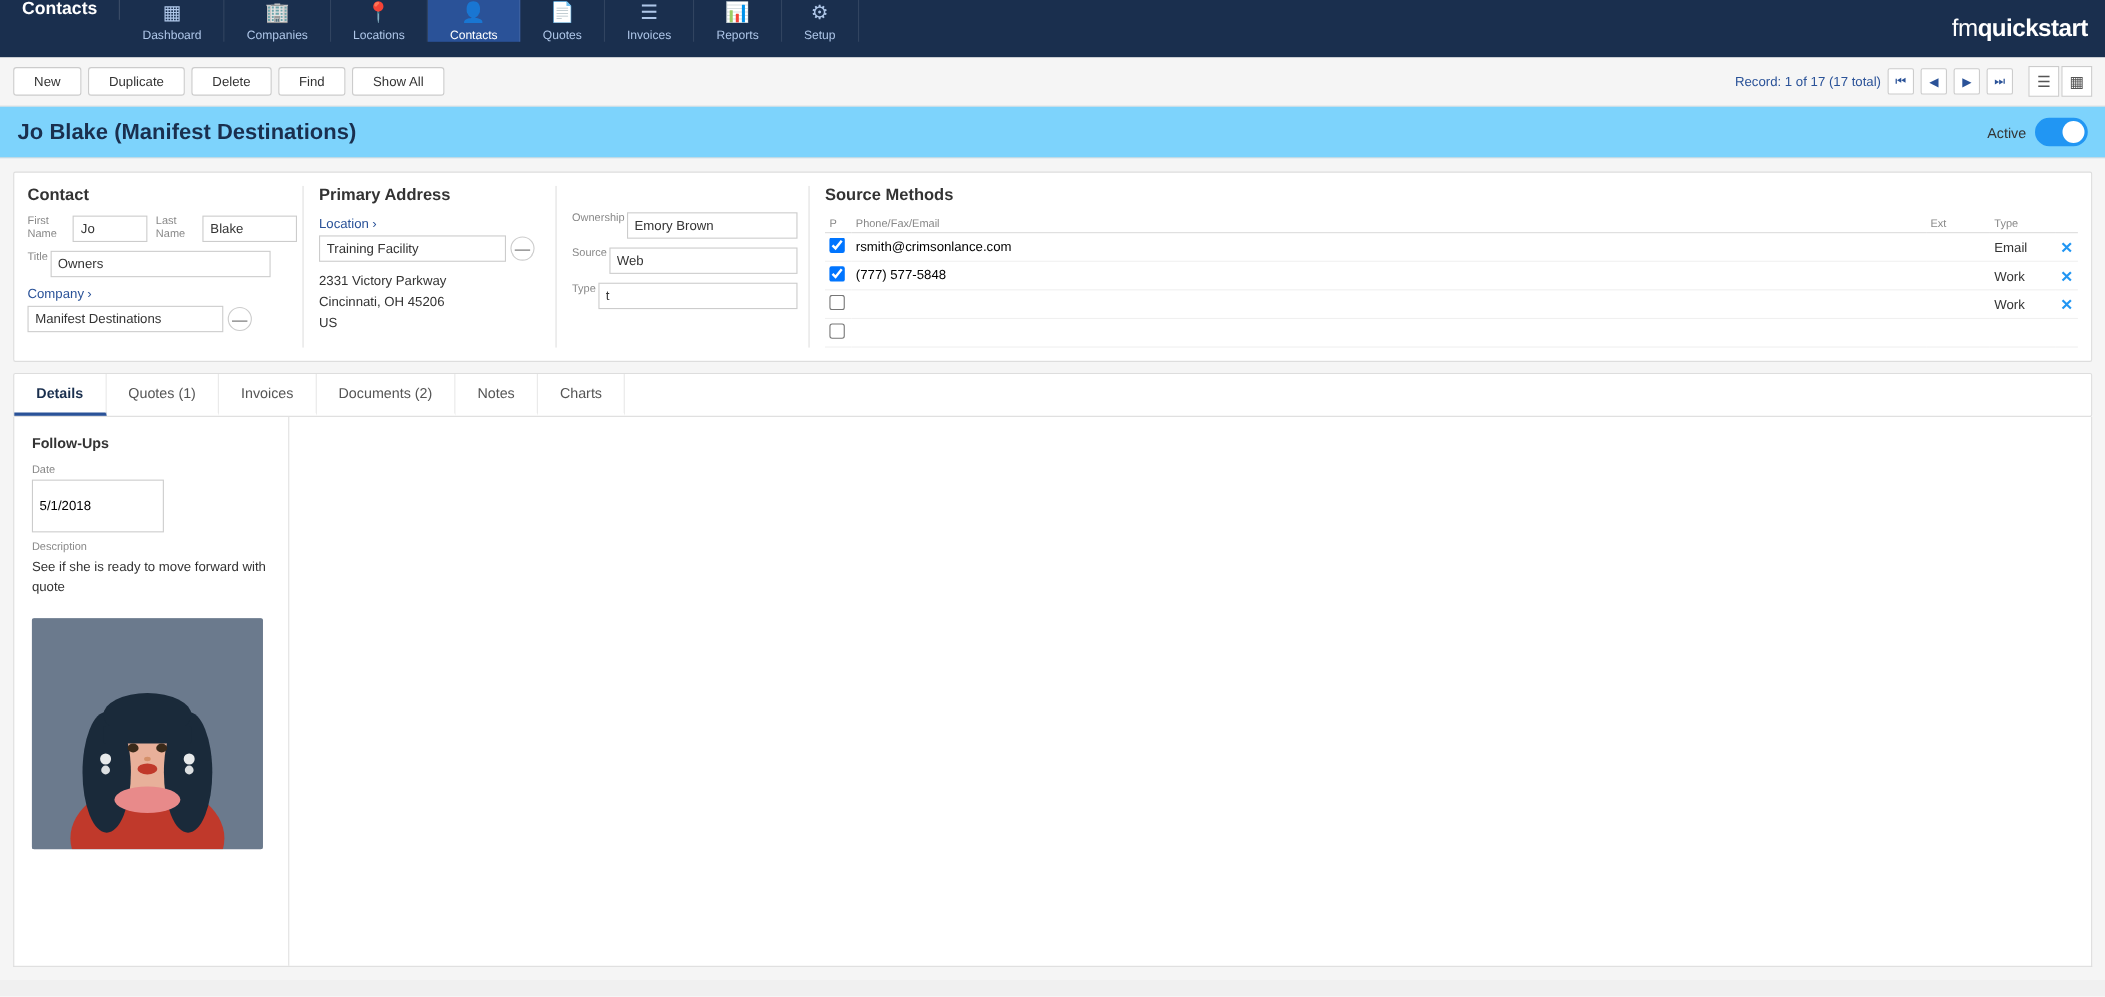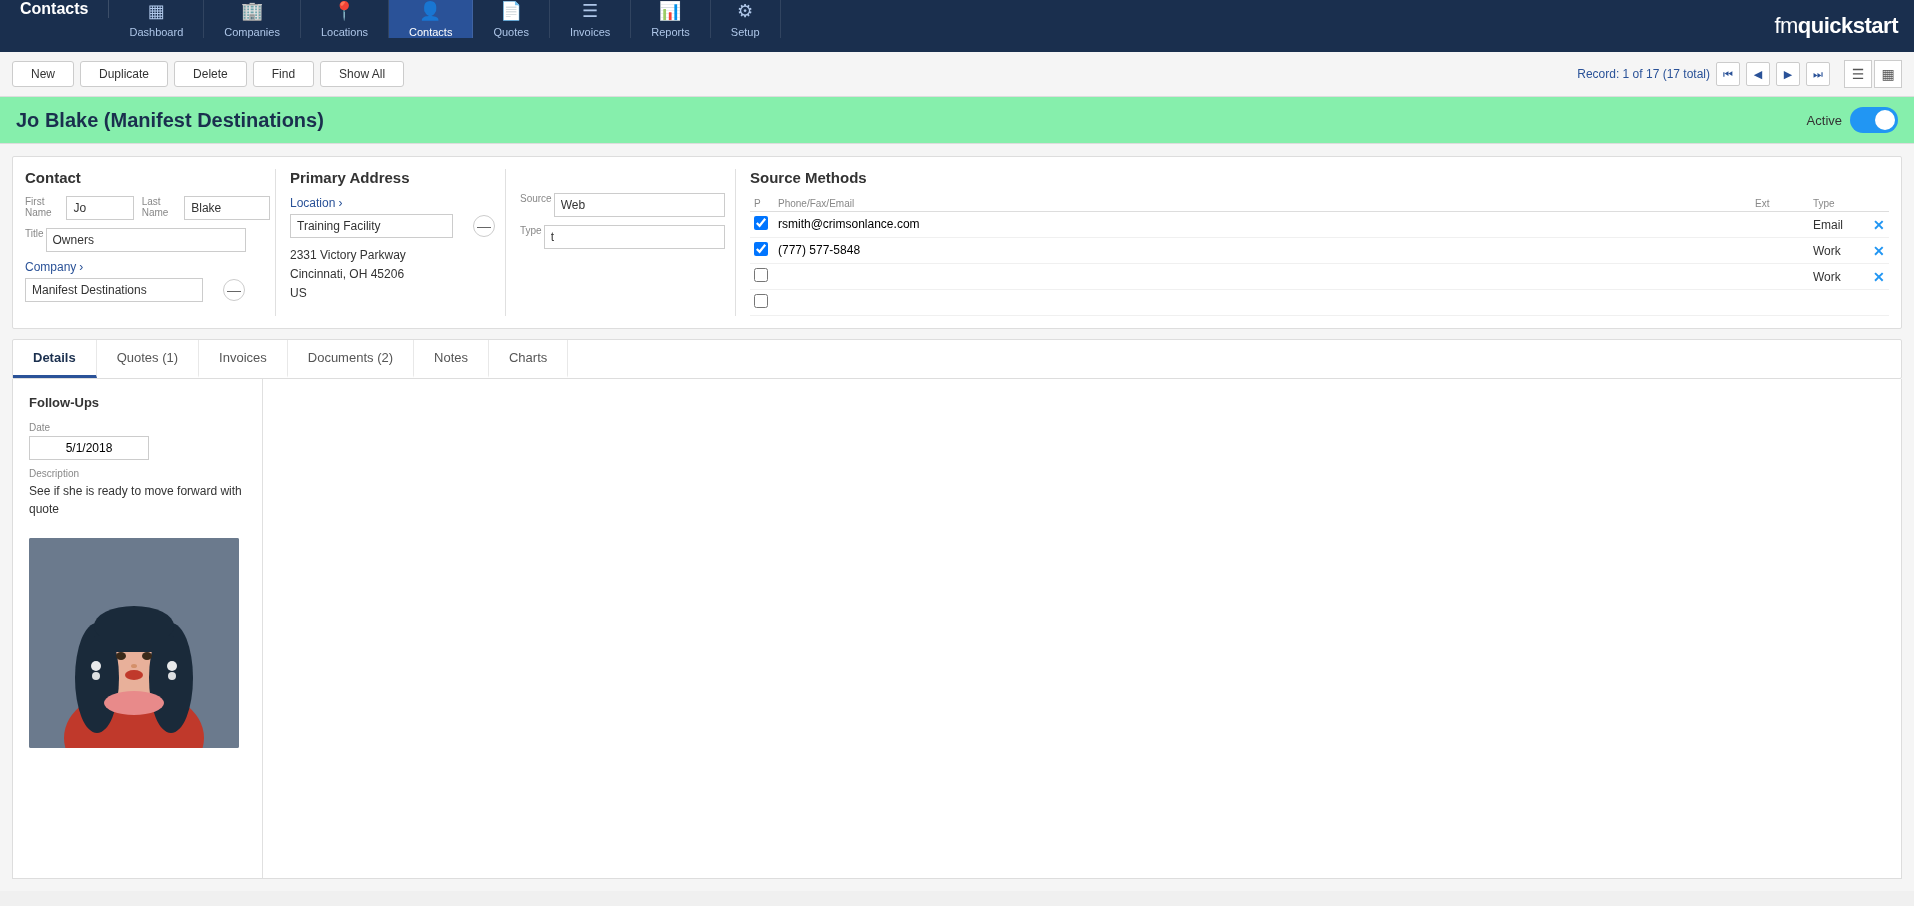--- a/index.html
+++ b/index.html
@@ -102,21 +102,21 @@
       display: flex;
       align-items: center;
       justify-content: center;
       cursor: pointer;
       font-size: 14px;
       color: #555;
     }
 
     
     .record-header {
-      background: #86efac;
+      background: #7dd3fc;
       border-bottom: 1px solid #ddd;
       display: flex;
       align-items: center;
       padding: 10px 16px;
     }
     .record-title {
       font-size: 20px;
       font-weight: bold;
       color: #1a2f4e;
       flex: 1;
@@ -196,21 +196,21 @@
       text-decoration: none;
       display: flex;
       align-items: center;
       gap: 3px;
       margin-bottom: 4px;
     }
 
     .field-with-btn {
       display: flex;
       align-items: center;
-      gap: 20px;
+      gap: 4px;
     }
     .circle-btn {
       width: 22px;
       height: 22px;
       border: 1px solid #ccc;
       border-radius: 50%;
       background: white;
       display: flex;
       align-items: center;
       justify-content: center;
@@ -311,24 +311,23 @@
     .section-title-sm {
       font-size: 13px;
       font-weight: 600;
       color: #333;
       margin-bottom: 12px;
     }
 
     .followup-date-label { font-size: 10px; color: #888; margin-bottom: 3px; }
     .followup-date-input {
       border: 1px solid #ccc;
-      padding: 4px 6px;
+      padding: 16px 6px;
       font-size: 12px;
       width: 120px;
-      text-align: center;
     }
     .followup-desc-label { font-size: 10px; color: #888; margin-top: 8px; margin-bottom: 3px; }
     .followup-desc-text {
       font-size: 12px;
       color: #333;
       line-height: 1.5;
     }
 
     
     .avatar-container {
@@ -461,20 +460,24 @@
       <div class="address-text">
         <div>2331 Victory Parkway</div>
         <div>Cincinnati, OH 45206</div>
         <div>US</div>
       </div>
     </div>
 
     <div class="panel panel-ownership">
       <div style="height:24px;"></div>
       <div class="field" style="margin-bottom:8px;">
+        <div class="field-label">Ownership</div>
+        <input class="field-input" type="text" style="width: 200px;" value="Emory Brown">
+      </div>
+      <div class="field" style="margin-bottom:8px;">
         <div class="field-label">Source</div>
         <input class="field-input" type="text" style="width: 200px;" value="Web">
       </div>
       <div class="field">
         <div class="field-label">Type</div>
         <input class="field-input" type="text" style="width: 200px;" value="t">
       </div>
     </div>
 
     <div class="panel panel-contact-methods">

